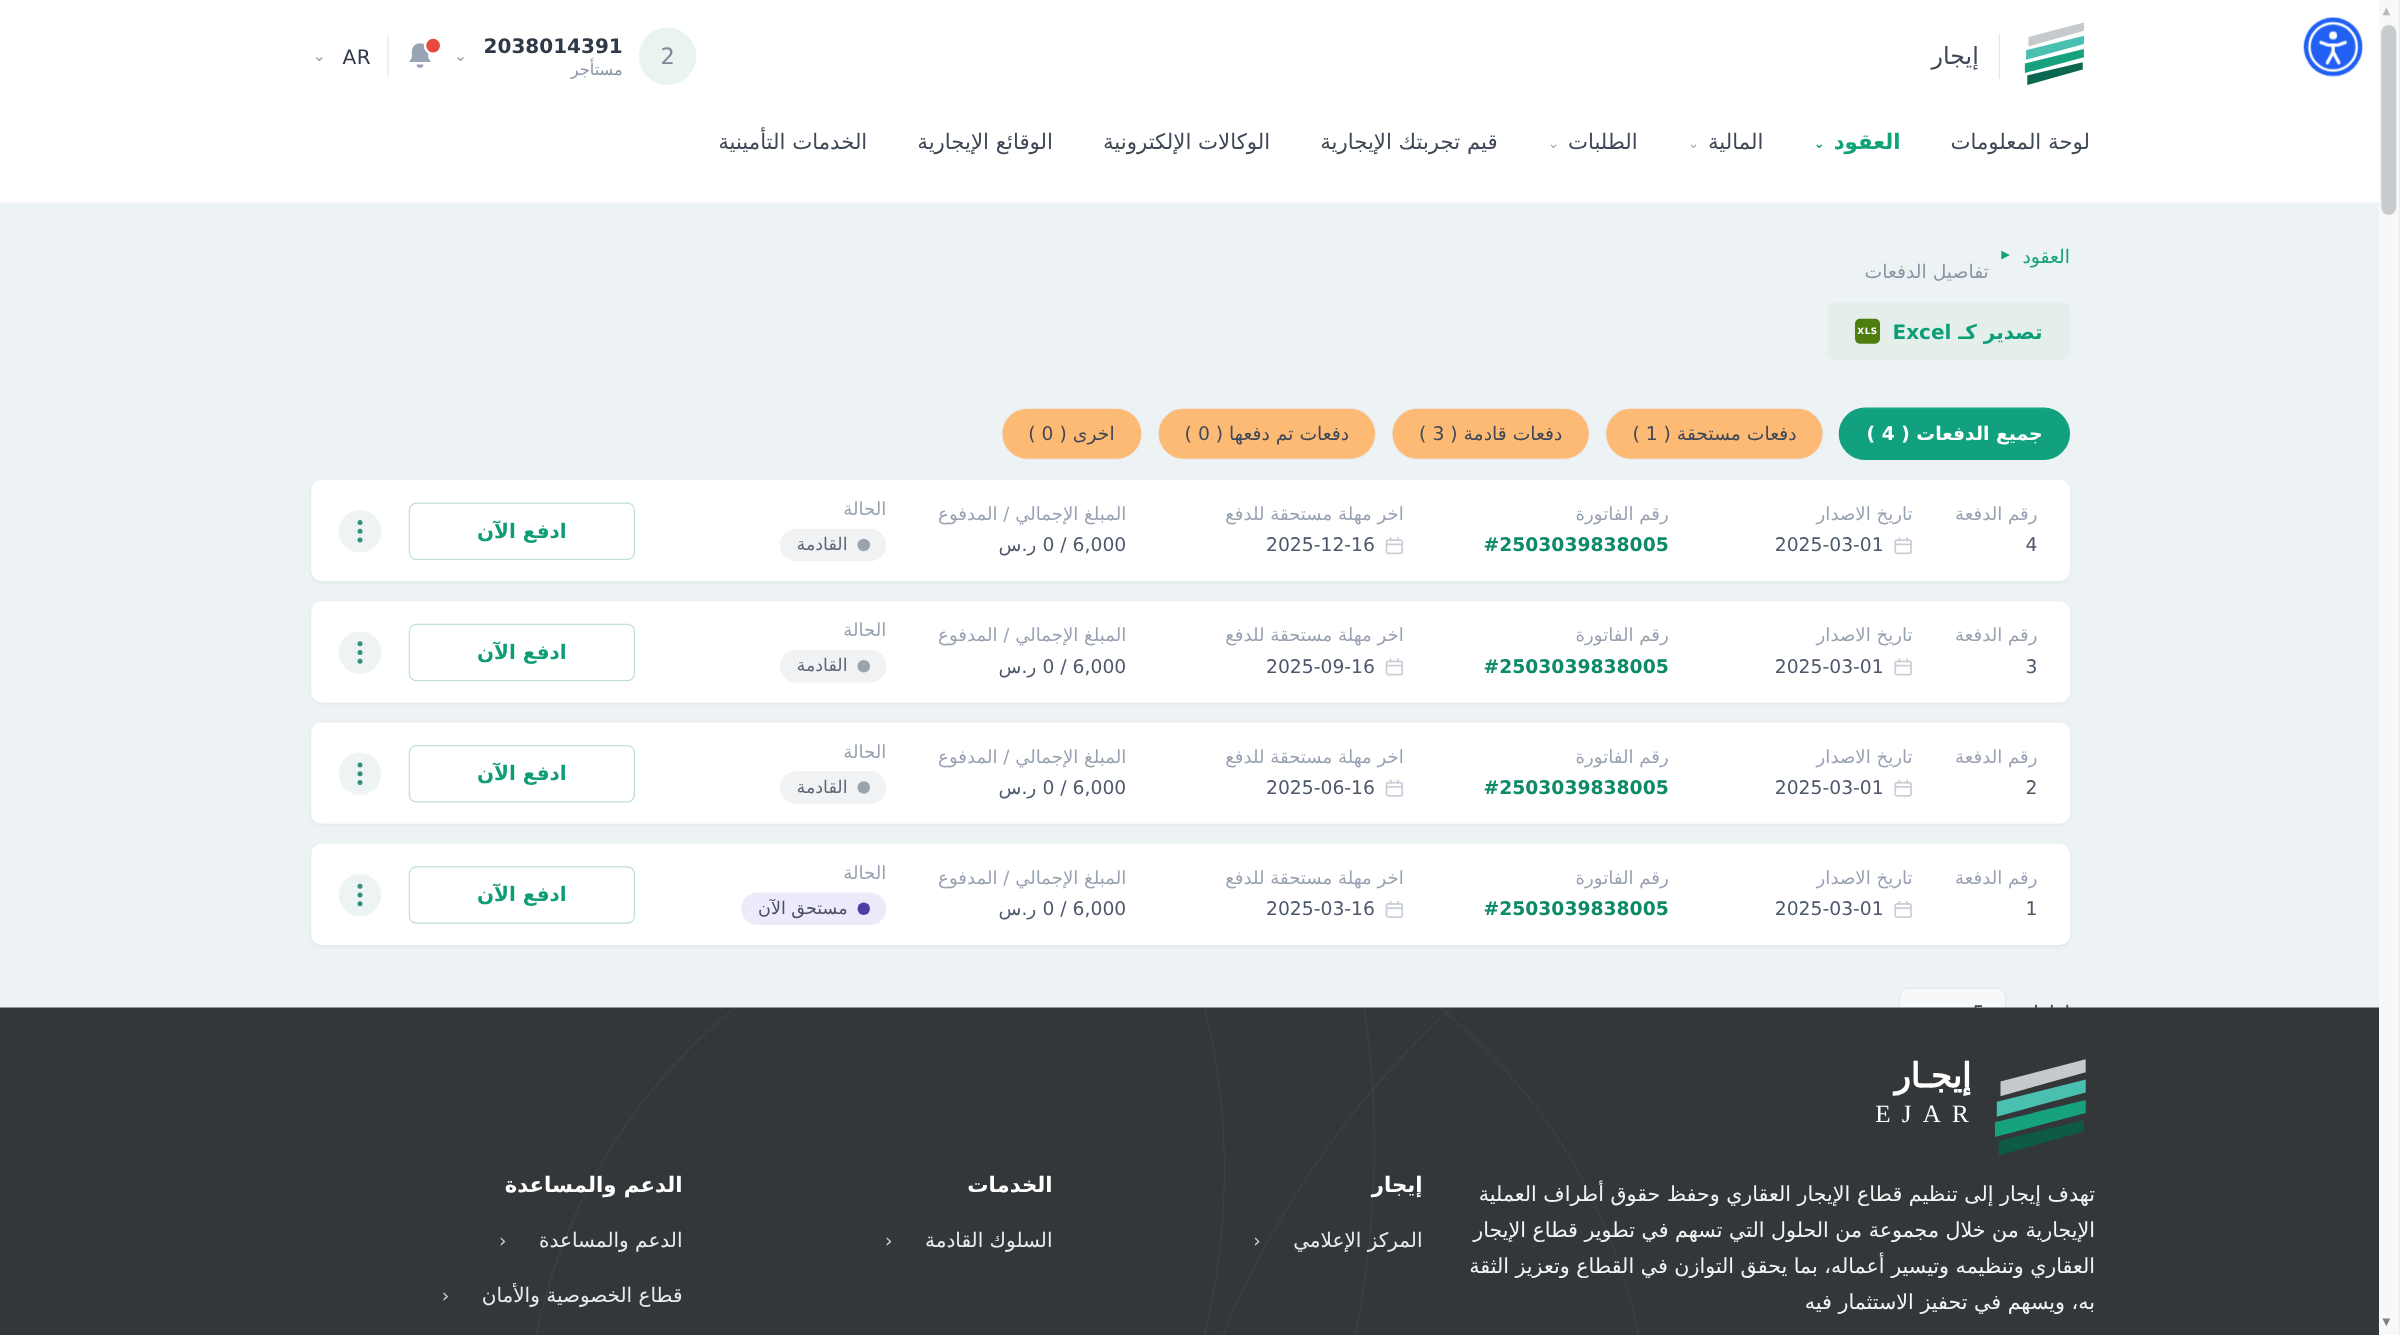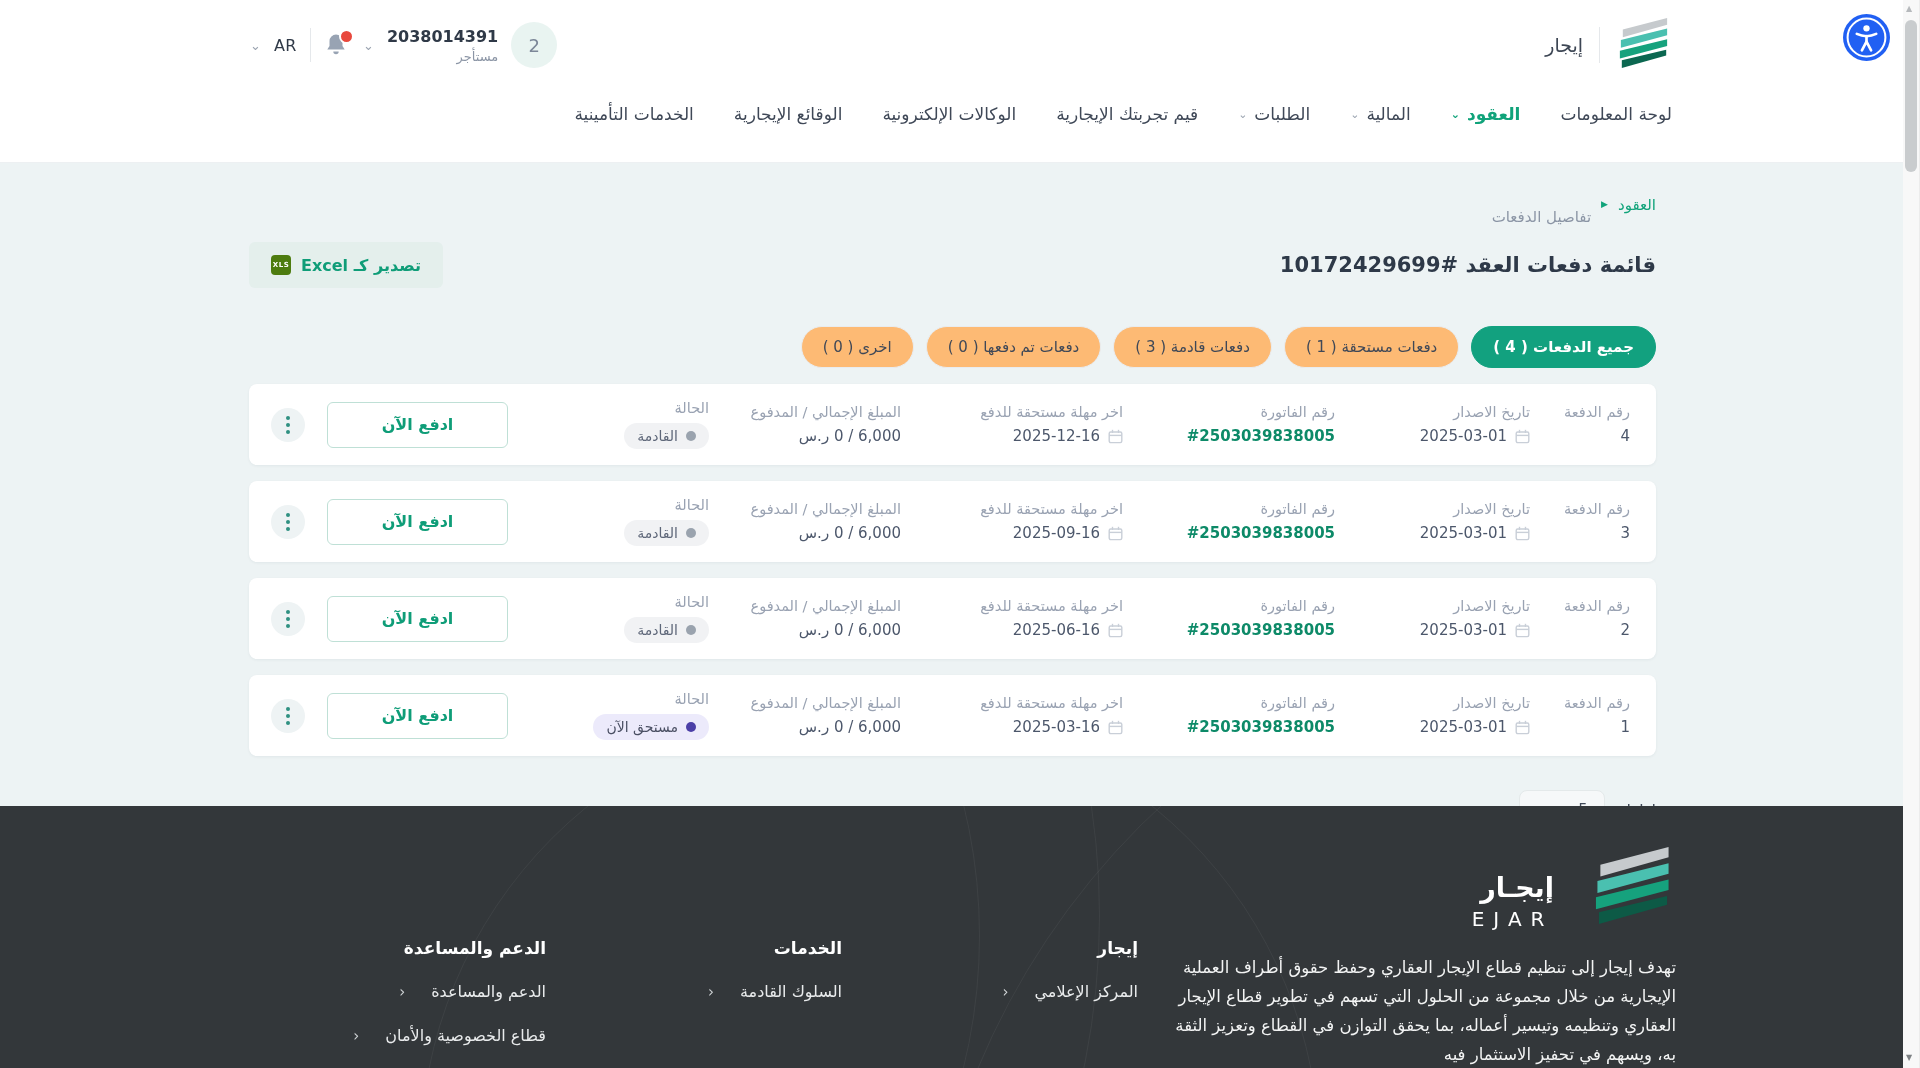--- a/index.html
+++ b/index.html
@@ -71,25 +71,25 @@
 
   
   .footer { position:relative; height:262px; background:#33373a; padding:38px 244px 0 250px; color:#fff; overflow:hidden; }
   .contour { position:absolute; border:1px solid rgba(255,255,255,.05); border-radius:50%; pointer-events:none; }
   .ct1 { width:1500px; height:1500px; left:-400px; top:-640px; }
   .ct2 { width:1100px; height:1100px; left:-120px; top:-420px; }
   .ct3 { width:1500px; height:1500px; right:-500px; top:-200px; }
   .ct4 { width:900px; height:900px; left:420px; top:-100px; }
   .footer-inner { position:relative; display:flex; gap:34px; }
   .f-right { width:520px; }
-  .f-logo { display:flex; align-items:flex-end; gap:36px; justify-content:flex-start; }
+  .f-logo { display:flex; align-items:flex-start; gap:6px; justify-content:flex-start;font-family:Liberation Serif, serif; }
   .f-logo-text { text-align:center; }
   .f-logo-ar { font-size:27px; font-weight:700; }
   .f-logo-en { font-size:20px; letter-spacing:9px; margin-top:4px; margin-left:-9px; }
-  .f-desc { margin-top:22px; font-size:16.5px; line-height:29px; text-align:right; color:#f3f4f4; }
+  .f-desc { margin-top:8px; font-size:16.5px; line-height:29px; text-align:right; color:#f3f4f4; }
   .f-cols { flex:1; display:flex; padding-top:94px; }
   .f-col { width:296px; }
   .f-col-title { font-size:17px; font-weight:700; margin-bottom:24px; }
   .f-link { display:flex; align-items:center; gap:26px; font-size:16px; color:#e9ebec; margin-bottom:25px; cursor:pointer; }
   .f-link .lchev { color:#cfd3d5; font-size:15px; }
 
   
   .scrollbar { position:fixed; top:0; right:0; width:17px; height:1068px; background:#f8f8f8; border-right:1px solid #ececec; z-index:40; }
   .sb-thumb { position:absolute; top:20px; left:2px; width:12px; height:152px; background:#c9ccce; border-radius:6px; }
   .sb-up { position:absolute; top:4px; left:3px; font-size:8px; color:#b6b9bc; }
@@ -166,21 +166,20 @@
 </div>
 
 <div class="main">
   <div class="breadcrumb">
     <span class="bc-parent">العقود</span>
     <span class="bc-sep">▶</span>
     <span class="bc-current">تفاصيل الدفعات</span>
   </div>
 
   <div class="title-row">
-    <h1 class="page-title">قائمة دفعات العقد #10172429699</h1>
     <button class="export-btn">
       <span>تصدير كـ Excel</span>
       <span class="xls-icon">XLS</span>
     </button>
   </div>
 
   <div class="filters">
     <button class="pill active">جميع الدفعات ( 4 )</button>
     <button class="pill">دفعات مستحقة ( 1 )</button>
     <button class="pill">دفعات قادمة ( 3 )</button>

